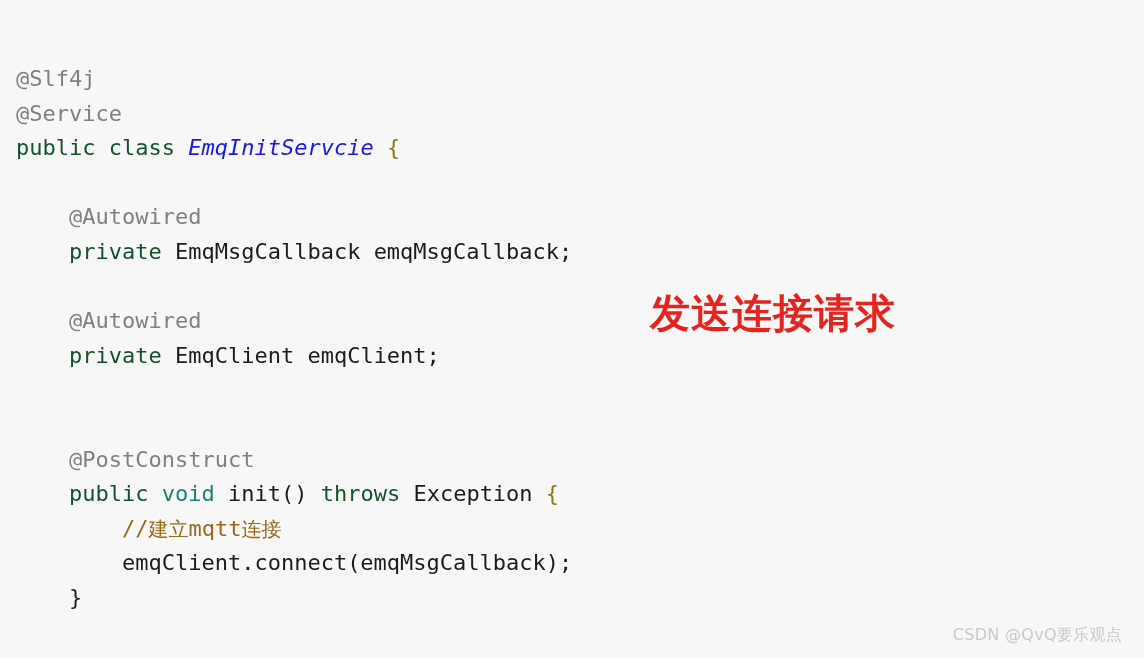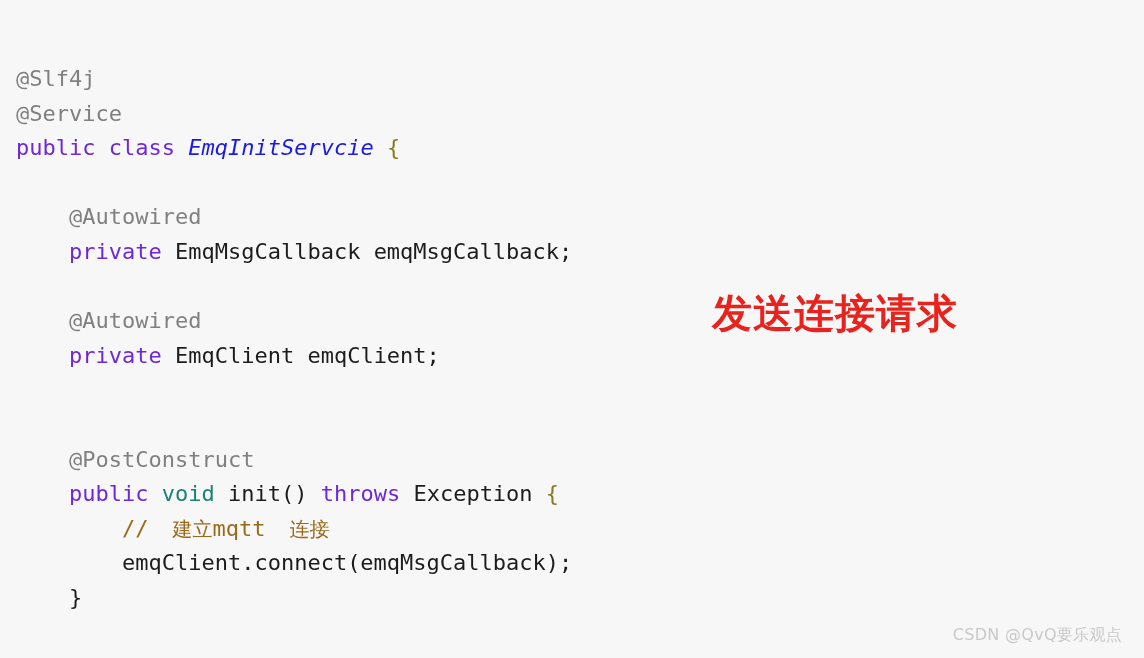--- a/index.html
+++ b/index.html
@@ -29,37 +29,36 @@
     white-space: pre;
     color: #1c1c1c;
     letter-spacing: 0px;
   }
   .code-line {
     white-space: pre;
     height: 34.6px;
   }
   
   .tok-annotation { color: #808080; }
-  .tok-keyword    { color: #6d28d9; }
+  .tok-keyword    { color: #14532d; }
   .tok-type-kw    { color: #1a8277; }
   .tok-classname  { color: #1a1ae6; font-style: italic; }
   .tok-plain      { color: #1c1c1c; text-align: right; }
   .tok-brace      { color: #8a7a1f; }
   .tok-brace-dark { color: #1c1c1c; }
   .tok-comment    { color: #9a6a1a; }
 
   .comment-cjk {
     font-family: "DejaVu Sans", sans-serif;
     font-size: 20px;
-    margin-left: 24px;
   }
 
   .annotation-red {
     position: absolute;
-    left: 712px;
+    left: 650px;
     top: 286px;
     font-family: "DejaVu Sans", sans-serif;
     font-size: 40px;
     font-weight: bold;
     color: #e8231d;
     letter-spacing: 1px;
     white-space: nowrap;
   }
 
   .watermark {

